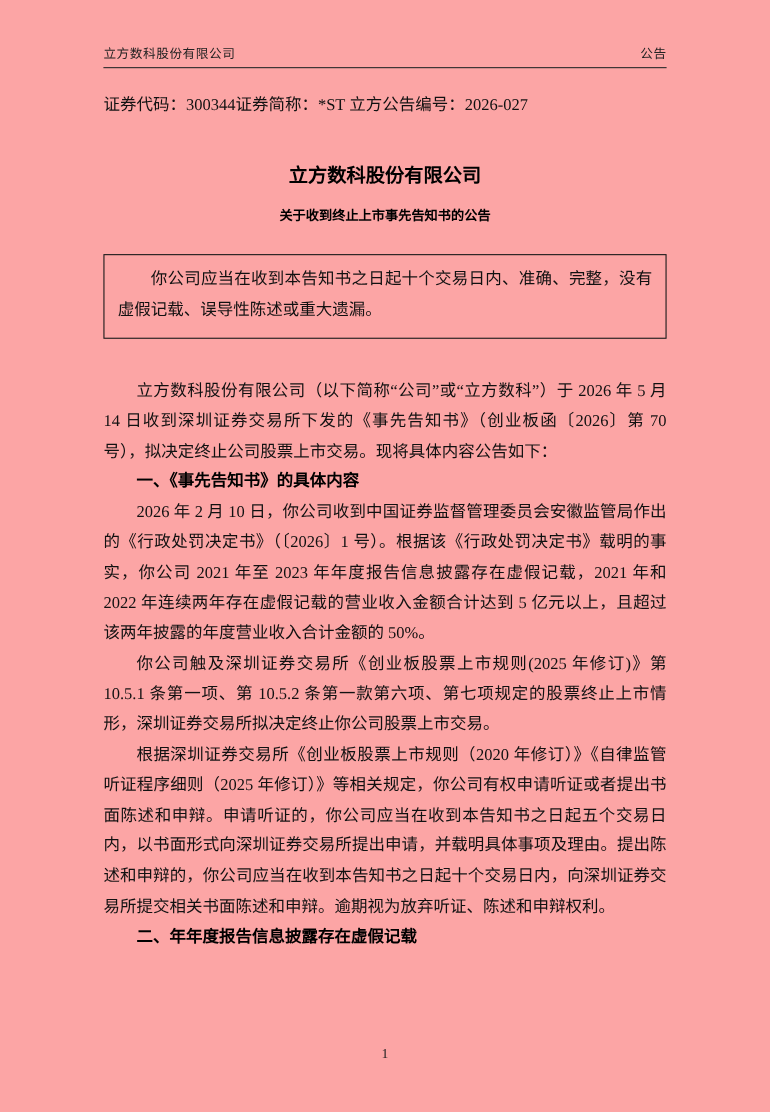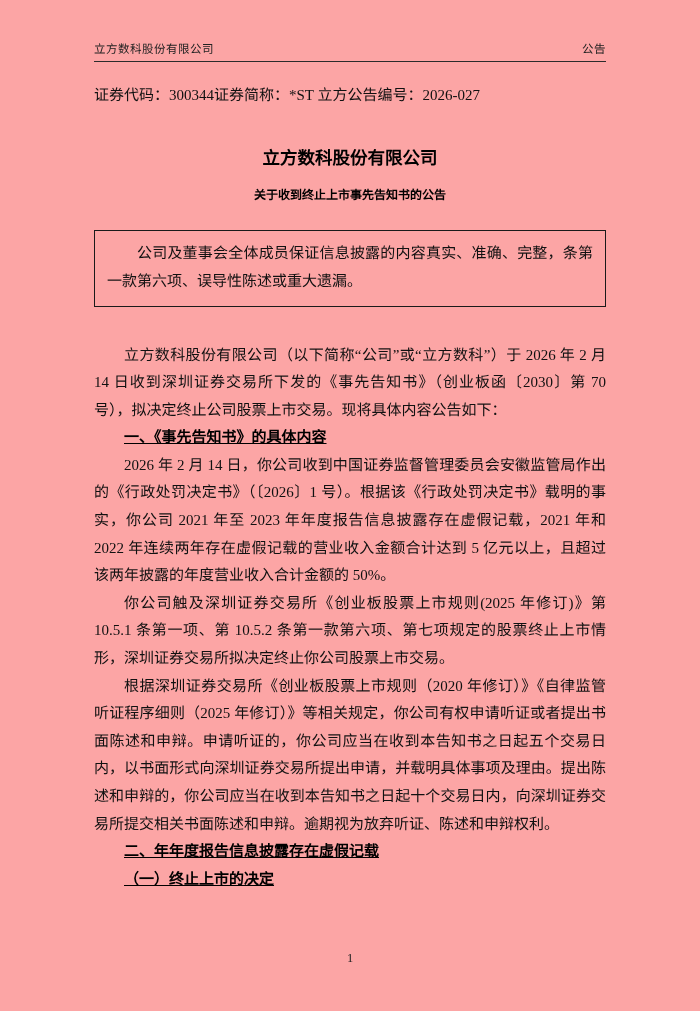--- a/index.html
+++ b/index.html
@@ -85,21 +85,20 @@
     line-height: 27.6px;
     text-indent: 2em;
     text-align: justify;
     color: #111;
   }
   .body-block p.heading,
   .body-block p.subheading {
     font-weight: bold;
     text-align: left;
     color: #000;
-    text-decoration: underline;
   }
 
   
   .page-number {
     position: absolute;
     left: 0;
     right: 0;
     bottom: 45px;
     text-align: center;
     font-size: 12.5px;
@@ -119,28 +118,27 @@
   <div class="meta-row">
     <span>证券代码：300344</span>
     <span>证券简称：*ST 立方</span>
     <span>公告编号：2026-027</span>
   </div>
 
   <div class="doc-title">立方数科股份有限公司</div>
   <div class="doc-subtitle">关于收到终止上市事先告知书的公告</div>
 
   <div class="disclaimer-box">
-    <p>公司及董事会全体成员保证信息披露的内容真实、准确、完整，条第一款第六项、误导性陈述或重大遗漏。</p>
+    <p>你公司应当在收到本告知书之日起十个交易日内、准确、完整，没有虚假记载、误导性陈述或重大遗漏。</p>
   </div>
 
   <div class="body-block">
-    <p class="para">立方数科股份有限公司（以下简称“公司”或“立方数科”）于 2026 年 2 月 14 日收到深圳证券交易所下发的《事先告知书》（创业板函〔2030〕第 70 号），拟决定终止公司股票上市交易。现将具体内容公告如下：</p>
+    <p class="para">立方数科股份有限公司（以下简称“公司”或“立方数科”）于 2026 年 5 月 14 日收到深圳证券交易所下发的《事先告知书》（创业板函〔2026〕第 70 号），拟决定终止公司股票上市交易。现将具体内容公告如下：</p>
     <p class="heading">一、《事先告知书》的具体内容</p>
-    <p class="para">2026 年 2 月 14 日，你公司收到中国证券监督管理委员会安徽监管局作出的《行政处罚决定书》（〔2026〕1 号）。根据该《行政处罚决定书》载明的事实，你公司 2021 年至 2023 年年度报告信息披露存在虚假记载，2021 年和 2022 年连续两年存在虚假记载的营业收入金额合计达到 5 亿元以上，且超过该两年披露的年度营业收入合计金额的 50%。</p>
+    <p class="para">2026 年 2 月 10 日，你公司收到中国证券监督管理委员会安徽监管局作出的《行政处罚决定书》（〔2026〕1 号）。根据该《行政处罚决定书》载明的事实，你公司 2021 年至 2023 年年度报告信息披露存在虚假记载，2021 年和 2022 年连续两年存在虚假记载的营业收入金额合计达到 5 亿元以上，且超过该两年披露的年度营业收入合计金额的 50%。</p>
     <p class="para">你公司触及深圳证券交易所《创业板股票上市规则(2025 年修订)》第 10.5.1 条第一项、第 10.5.2 条第一款第六项、第七项规定的股票终止上市情形，深圳证券交易所拟决定终止你公司股票上市交易。</p>
     <p class="para">根据深圳证券交易所《创业板股票上市规则（2020 年修订）》《自律监管听证程序细则（2025 年修订）》等相关规定，你公司有权申请听证或者提出书面陈述和申辩。申请听证的，你公司应当在收到本告知书之日起五个交易日内，以书面形式向深圳证券交易所提出申请，并载明具体事项及理由。提出陈述和申辩的，你公司应当在收到本告知书之日起十个交易日内，向深圳证券交易所提交相关书面陈述和申辩。逾期视为放弃听证、陈述和申辩权利。</p>
     <p class="heading">二、年年度报告信息披露存在虚假记载</p>
-    <p class="subheading">（一）终止上市的决定</p>
   </div>
 
   <div class="page-number">1</div>
 
 </div>
 
 </body></html>

